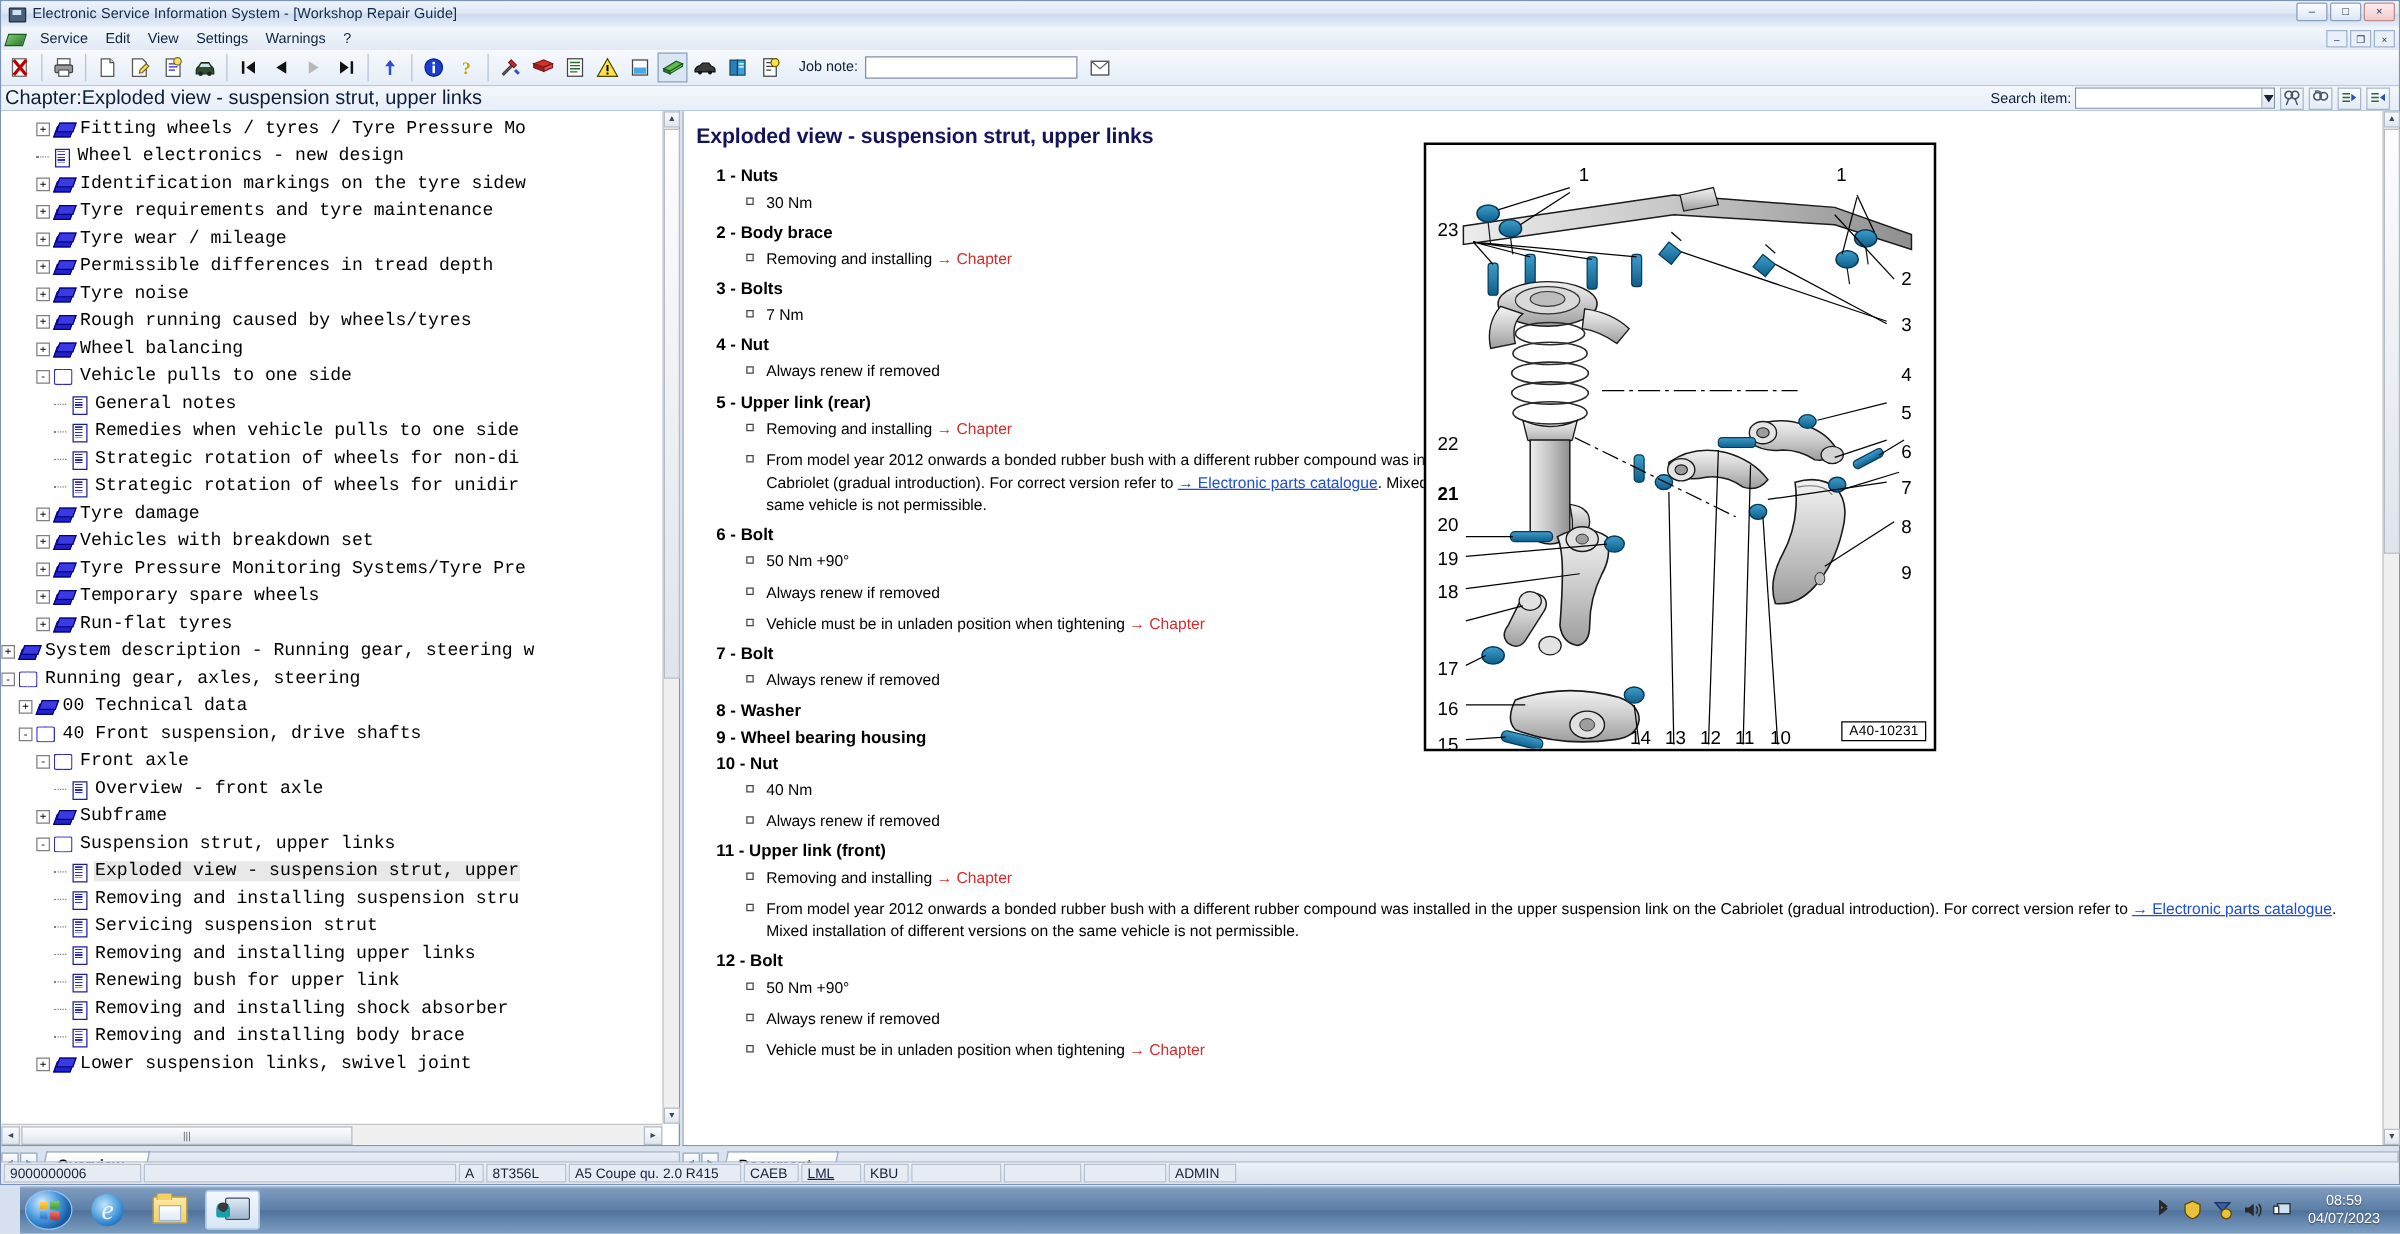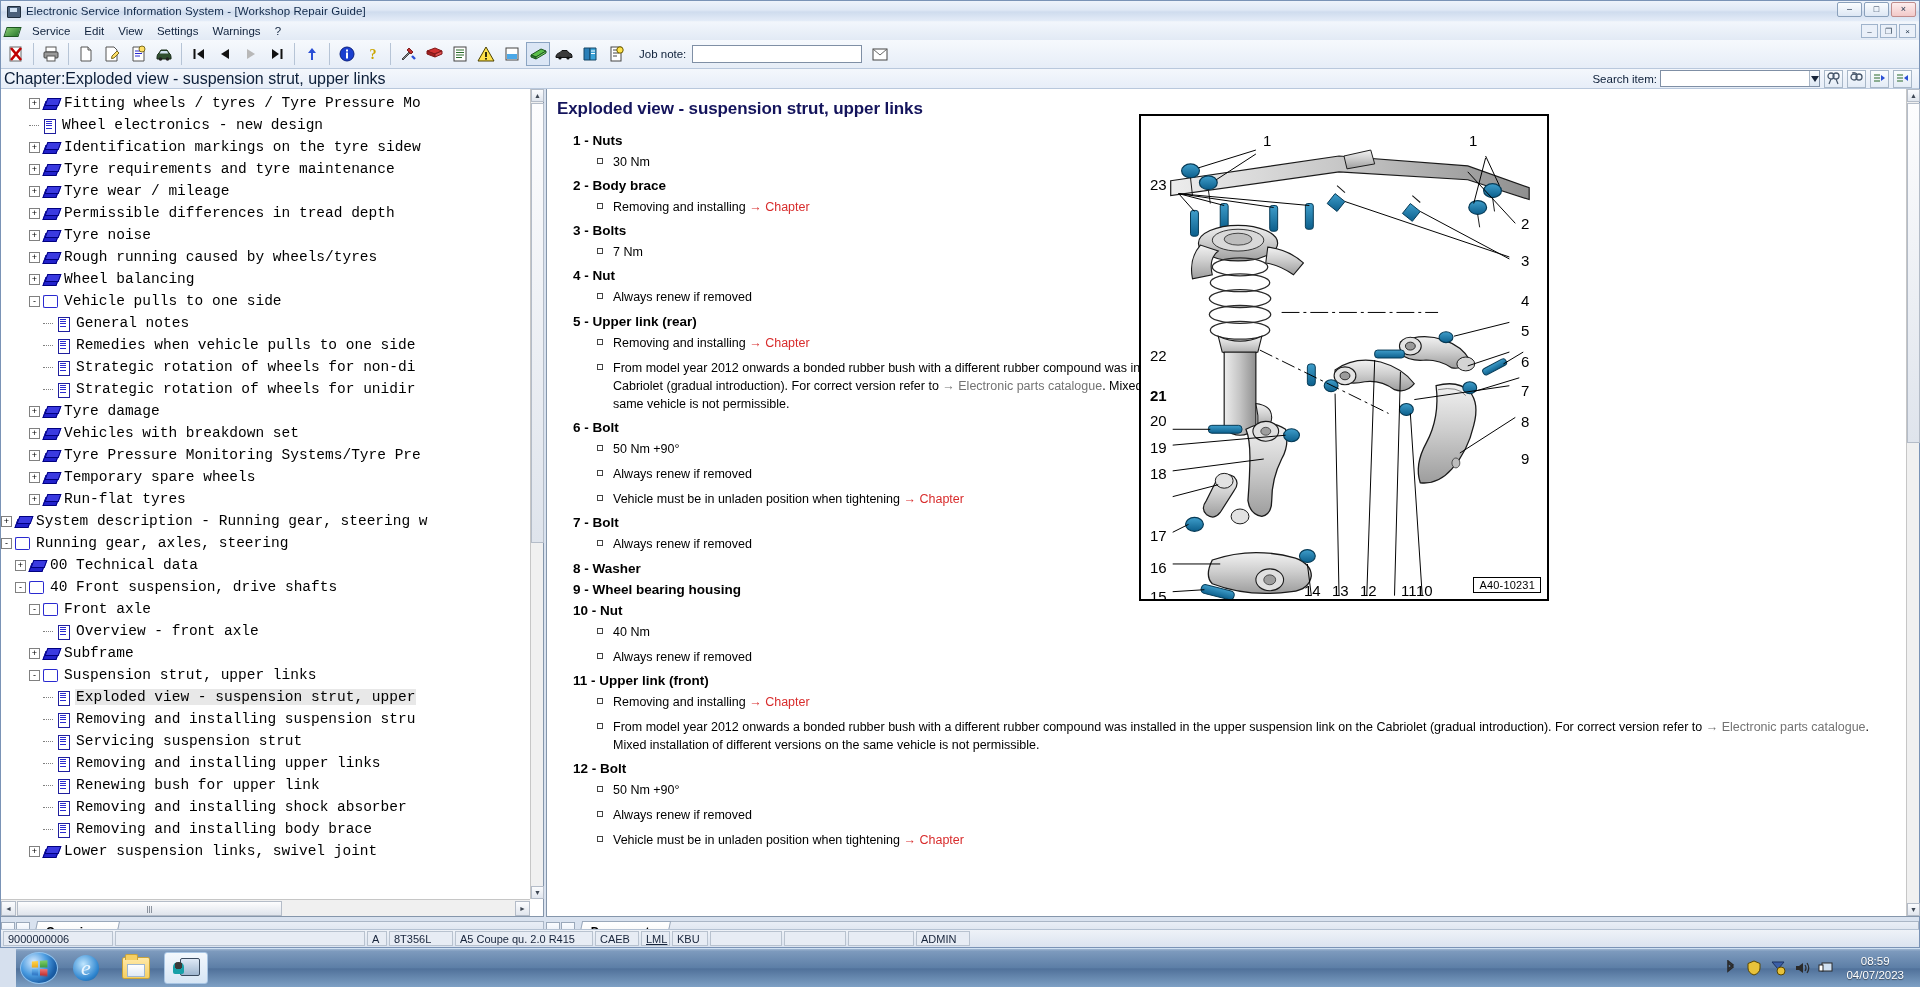--- a/index.html
+++ b/index.html
@@ -233,21 +233,21 @@
   .bullet-row {
     display: flex; align-items: flex-start; margin: 0 0 7px 50px; max-width: 780px;
   }
   .bullet-row.wide { max-width: 1300px; }
   .sq {
     width: 6px; height: 6px; border: 1px solid #444; background: #fff;
     margin: 5px 10px 0 0; flex: 0 0 auto;
   }
   .btext { font-size: 12.5px; color: #000; line-height: 1.45; }
   .lnk-red { color: #d82c2c; }
-  .lnk-green { color: #737373; }
+  .lnk-green { color: #1d4ed8; text-decoration: underline; }
 
   
   .diagram-box {
     position: absolute; left: 592px; top: 25px; width: 410px; height: 487px;
     border: 2px solid #000; background: #fff; overflow: hidden;
   }
   .dgm-code {
     position: absolute; right: 6px; bottom: 6px; border: 1px solid #000;
     font-size: 11px; padding: 1px 5px; background: #fff;
     font-family: "Liberation Sans", sans-serif; letter-spacing: 0.2px;
@@ -1117,21 +1117,21 @@
             <div class="dgm-num" style="left:9px; top:271px;font-weight:bold;">21</div>
             <div class="dgm-num" style="left:9px; top:296px;">20</div>
             <div class="dgm-num" style="left:9px; top:323px;">19</div>
             <div class="dgm-num" style="left:9px; top:349px;">18</div>
             <div class="dgm-num" style="left:9px; top:411px;">17</div>
             <div class="dgm-num" style="left:9px; top:443px;text-align:right;">16</div>
             <div class="dgm-num" style="left:9px; top:472px;">15</div>
             <div class="dgm-num" style="left:163px; top:466px;">14</div>
             <div class="dgm-num" style="left:191px; top:466px;">13</div>
             <div class="dgm-num" style="left:219px; top:466px;">12</div>
-            <div class="dgm-num" style="left:247px; top:466px;margin-left:13px;">11</div>
+            <div class="dgm-num" style="left:247px; top:466px;">11</div>
             <div class="dgm-num" style="left:275px; top:466px;">10</div>
             <div class="dgm-code">A40-10231</div>
           </div>
         </div>
         <div class="rvscroll">
           <div class="scroll-arrow">▲</div>
           <div class="vthumb" style="top:14px; height:340px;"></div>
           <div class="scroll-arrow" style="position:absolute;bottom:0;">▼</div>
         </div>
       </div>
@@ -1160,21 +1160,21 @@
 
     </div>
 
     <div class="statusbar" id="statusbar">
         <div class="sb-cell" style="width: 110px;">9000000006</div>
         <div class="sb-cell" style="width: 250px;"></div>
         <div class="sb-cell" style="width: 20px;">A</div>
         <div class="sb-cell" style="width: 64px;">8T356L</div>
         <div class="sb-cell" style="width: 138px;">A5 Coupe qu. 2.0 R415</div>
         <div class="sb-cell" style="width: 44px;">CAEB</div>
-        <div class="sb-cell" style="width: 29px; text-decoration: underline;">LML</div>
+        <div class="sb-cell" style="width: 48px; text-decoration: underline;">LML</div>
         <div class="sb-cell" style="width: 36px;">KBU</div>
         <div class="sb-cell" style="width: 72px;"></div>
         <div class="sb-cell" style="width: 62px;"></div>
         <div class="sb-cell" style="width: 66px;"></div>
         <div class="sb-cell" style="width: 54px;">ADMIN</div>
       </div>
   </div>
 
   <div class="taskbar">
     <div class="start-orb"></div>

